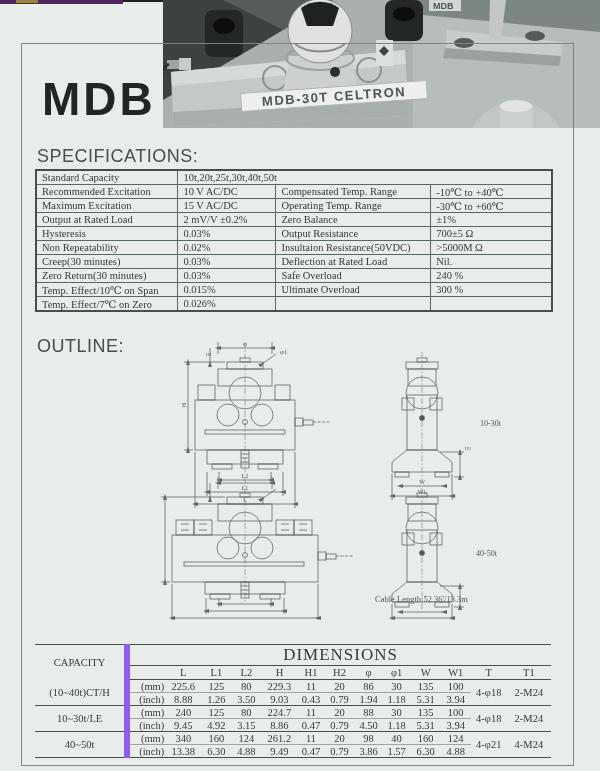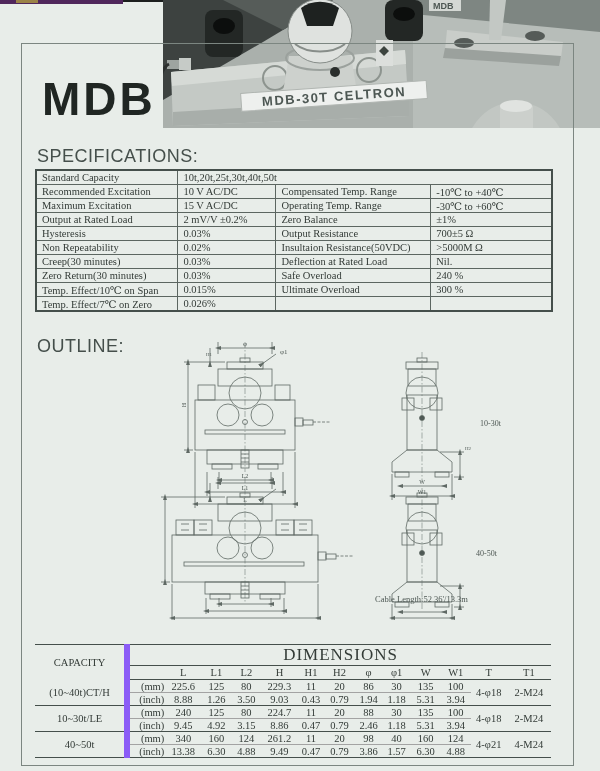--- a/index.html
+++ b/index.html
@@ -452,21 +452,21 @@
       <td rowspan="2">2-M24</td>
     </tr>
     <tr class="grouprow">
       <td class="unit">(inch)</td>
       <td>9.45</td>
       <td>4.92</td>
       <td>3.15</td>
       <td>8.86</td>
       <td>0.47</td>
       <td>0.79</td>
-      <td>2.46</td>
+      <td>4.50</td>
       <td>1.18</td>
       <td>5.31</td>
       <td>3.94</td>
     </tr>
 
     <tr class="groupstart">
       <td rowspan="2" class="cap">40~50t</td>
       <td class="unit">(mm)</td>
       <td>340</td>
       <td>160</td>

